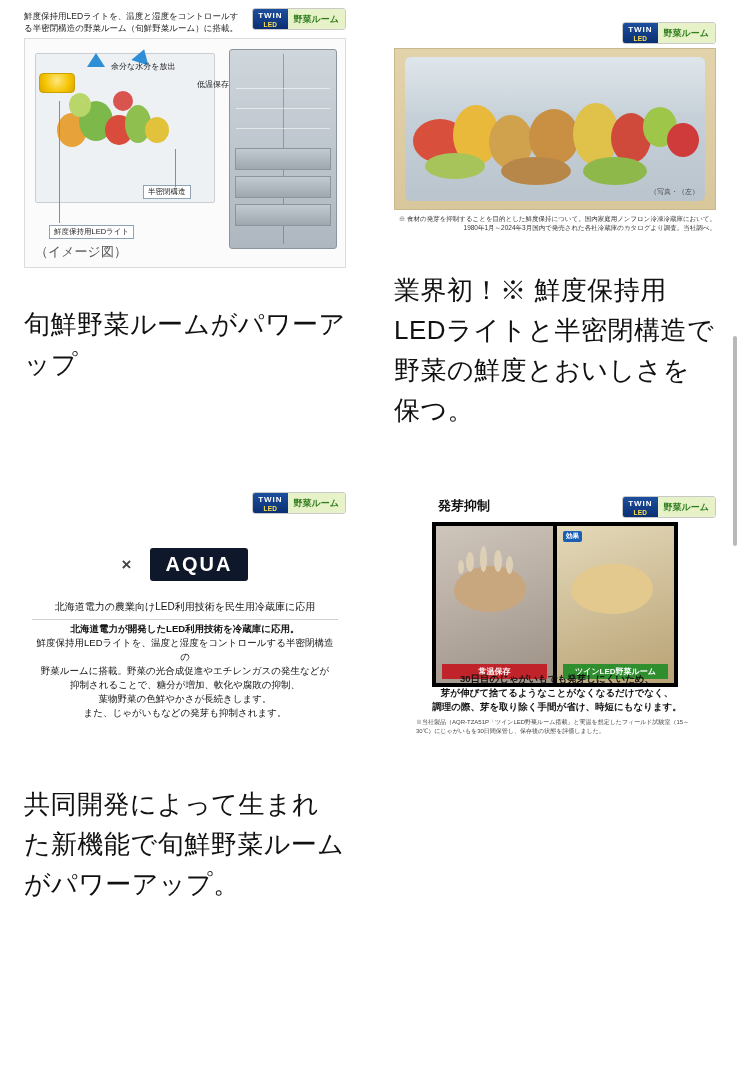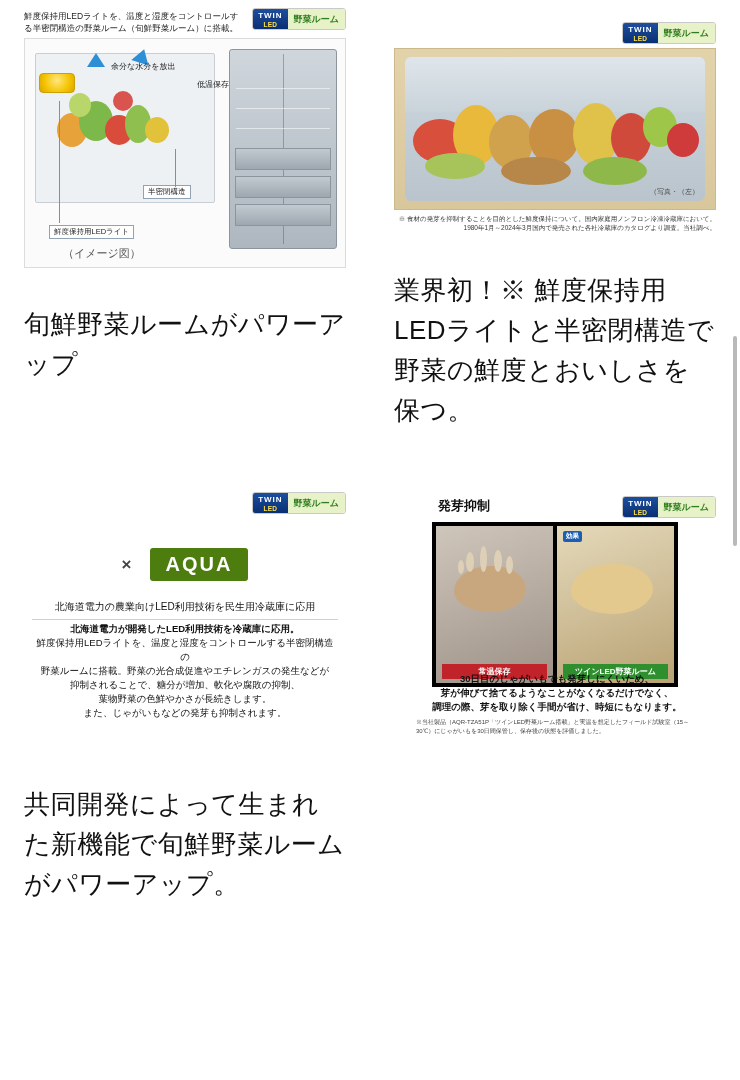--- a/index.html
+++ b/index.html
@@ -155,23 +155,22 @@
   .lbl.box {
     border: 1px solid #8fa3b5;
     background: #fff;
     padding: 1px 4px;
     font-size: 7.5px;
   }
   .leader { position: absolute; background: #b08c3a; }
   .f1-note {
     position: absolute;
     left: 10px; bottom: 6px;
-    font-size: 11px;
+    font-size: 13px;
     color: #555;
-    margin-left: 28px;
   }
 
   
   .f2-badge { position: absolute; right: 0; top: 0; }
   .f2-photo {
     position: absolute;
     left: 0; top: 26px;
     width: 322px; height: 162px;
     background: linear-gradient(180deg,#e3d3ab 0%, #d9c79c 100%);
     border: 1px solid #cbb88c;
@@ -212,21 +211,21 @@
   .logo-hoku {
     color: #1a9e4b;
     font-size: 21px;
     font-weight: bold;
     letter-spacing: 1px;
     position: relative;
     padding: 2px 6px;
   }
   .logo-x { color: #444; font-size: 17px; font-weight: bold; }
   .logo-aqua {
-    background: #4d7c0f;
+    background: #0f172a;
     color: #fff;
     font-size: 20px;
     font-weight: bold;
     letter-spacing: 2px;
     padding: 5px 16px;
     border-radius: 3px;
   }
   .f3-line {
     position: absolute;
     left: 8px; top: 108px; width: 306px;

